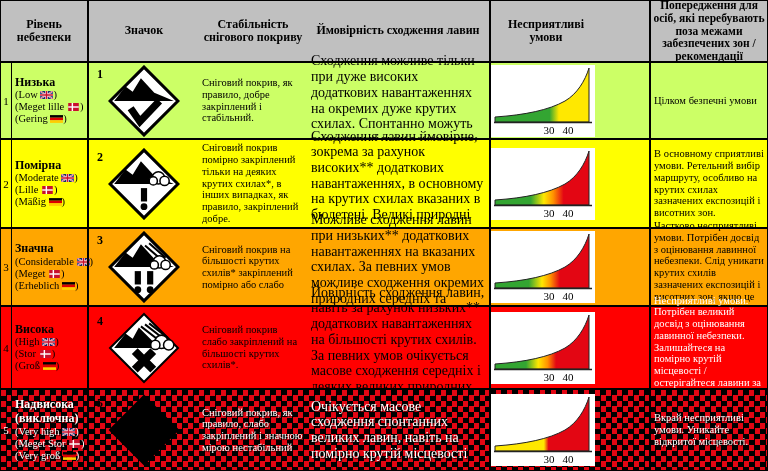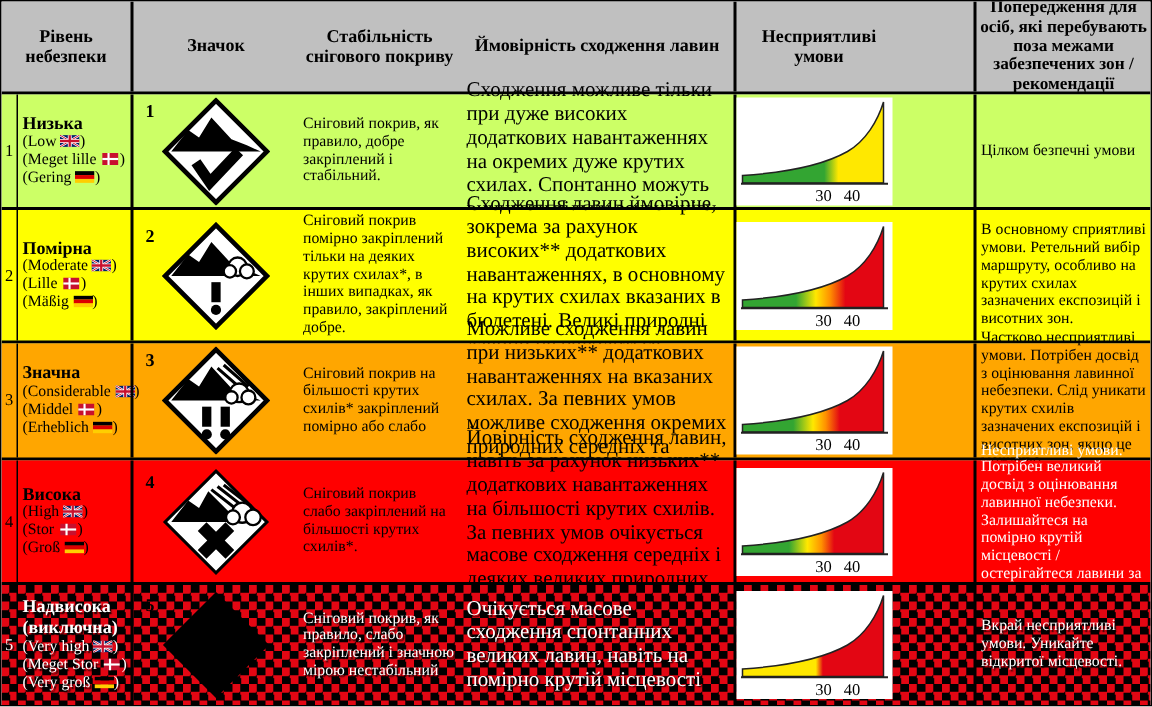--- a/index.html
+++ b/index.html
@@ -197,21 +197,21 @@
       <div class="numstrip">3</div>
       <div class="levelblock">
         <div class="levelname">Значна</div>
         <div class="nameline"><span>(Considerable </span><span class="flag"><svg viewBox="0 0 60 36">
                 <rect width="60" height="36" fill="#012169"></rect>
                 <path d="M0,0L60,36M60,0L0,36" stroke="#fff" stroke-width="7"></path>
                 <path d="M0,0L60,36M60,0L0,36" stroke="#C8102E" stroke-width="3"></path>
                 <path d="M30,0V36M0,18H60" stroke="#fff" stroke-width="12"></path>
                 <path d="M30,0V36M0,18H60" stroke="#C8102E" stroke-width="7"></path>
               </svg></span><span>)</span></div>
-        <div class="nameline"><span>(Middel </span><span class="flag"><svg viewBox="0 0 37 28">
+        <div class="nameline"><span>(Meget </span><span class="flag"><svg viewBox="0 0 37 28">
                 <rect width="37" height="28" fill="#C8102E"></rect>
                 <rect x="12" width="5" height="28" fill="#fff"></rect>
                 <rect y="11.5" width="37" height="5" fill="#fff"></rect>
               </svg></span><span>)</span></div>
         <div class="nameline"><span>(Erheblich </span><span class="flag"><svg viewBox="0 0 5 3">
                 <rect width="5" height="1" fill="#000"></rect>
                 <rect y="1" width="5" height="1" fill="#D00"></rect>
                 <rect y="2" width="5" height="1" fill="#FFCE00"></rect>
               </svg></span><span>)</span></div>
       </div>

